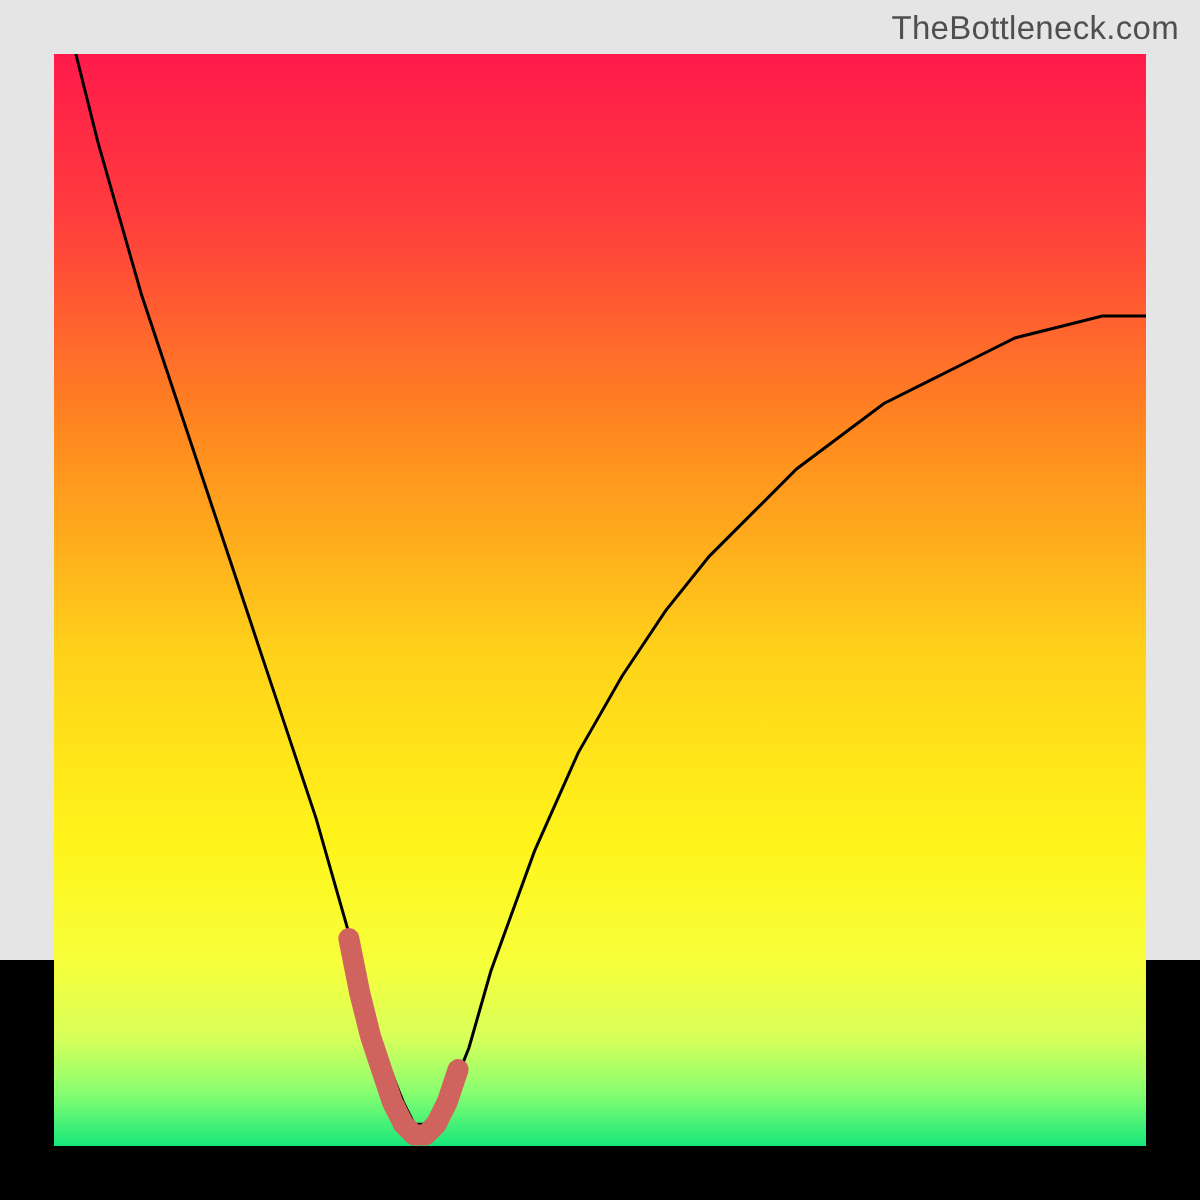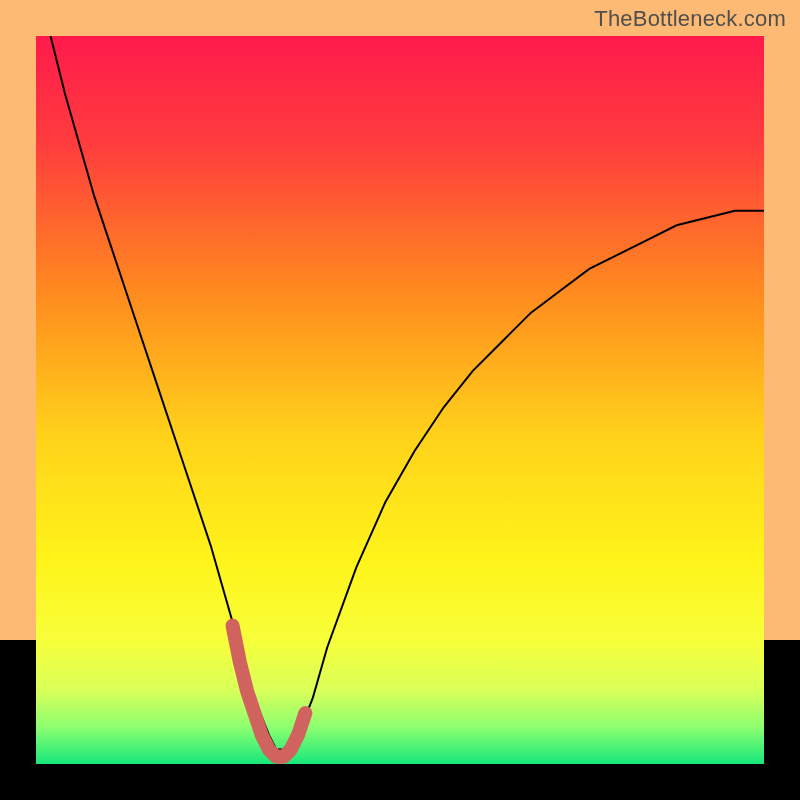--- a/index.html
+++ b/index.html
@@ -10,21 +10,21 @@
     background: #000;
     font-family: Arial, Helvetica, sans-serif;
     overflow: hidden;
   }
   .frame {
     position: absolute;
     left: 0;
     top: 0;
     width: 800px;
     height: 640px;
-    background: #fdba74;
+    background: #e5e5e5;
   }
   .plot {
     position: absolute;
     left: 36px;
     top: 36px;
     width: 728px;
     height: 728px;
     overflow: hidden;
   }
   .watermark {

